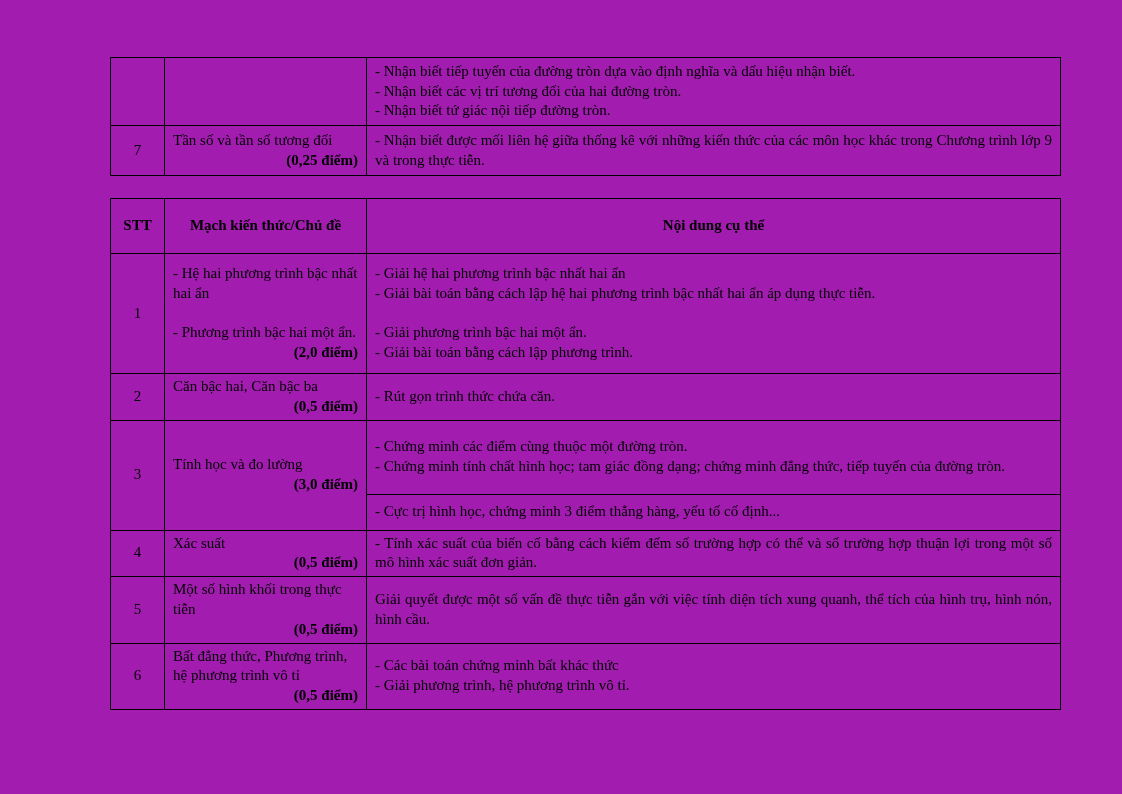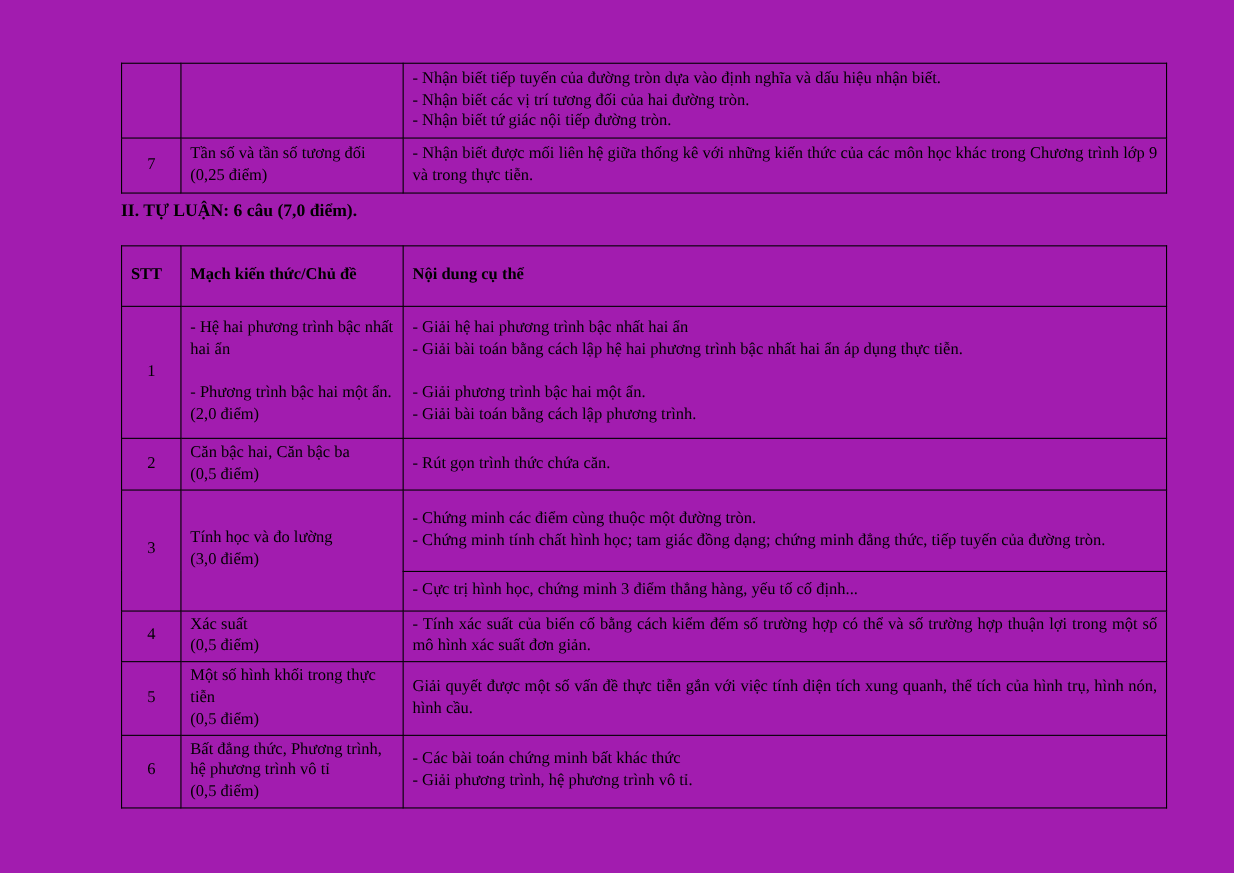--- a/index.html
+++ b/index.html
@@ -46,27 +46,27 @@
     text-align: left;
   }
   .content-cell {
     text-align: justify;
   }
   .pre {
     white-space: pre-line;
   }
   .points {
     display: block;
-    font-weight: normal;
-    text-align: left;
+    font-weight: bold;
+    text-align: right;
     white-space: pre-line;
   }
   th.head {
     font-weight: bold;
-    text-align: left;
+    text-align: center;
     font-size: 15px;
   }
   .section-heading {
     font-weight: bold;
     font-size: 16px;
     margin: 7px 0 0 0;
   }
   .gap-after-heading { height: 22px; }
 
   
@@ -105,21 +105,20 @@
           <td class="stt-cell">7</td>
           <td class="topic-cell">
             <span class="pre">Tần số và tần số tương đối</span>
             <span class="points">(0,25 điểm)</span>
           </td>
           <td class="content-cell pre">- Nhận biết được mối liên hệ giữa thống kê với những kiến thức của các môn học khác trong Chương trình lớp 9 và trong thực tiễn.</td>
         </tr>
       </tbody>
     </table>
 
-    <p class="section-heading">II. TỰ LUẬN: 6 câu (7,0 điểm).</p>
     <div class="gap-after-heading"></div>
 
     <table class="spec">
       <colgroup>
         <col class="col-stt">
           <col class="col-topic">
           <col class="col-body">
       </colgroup>
       <tbody>
         <tr class="h-head">

